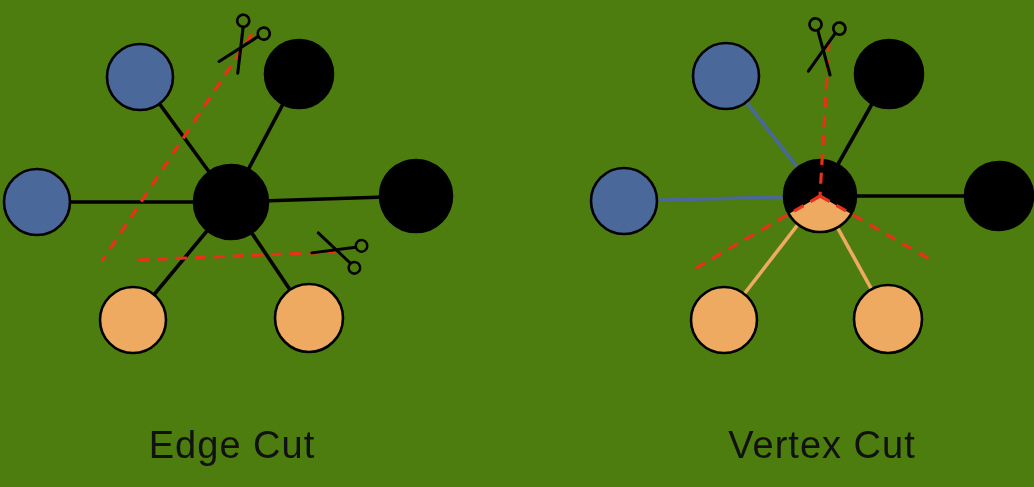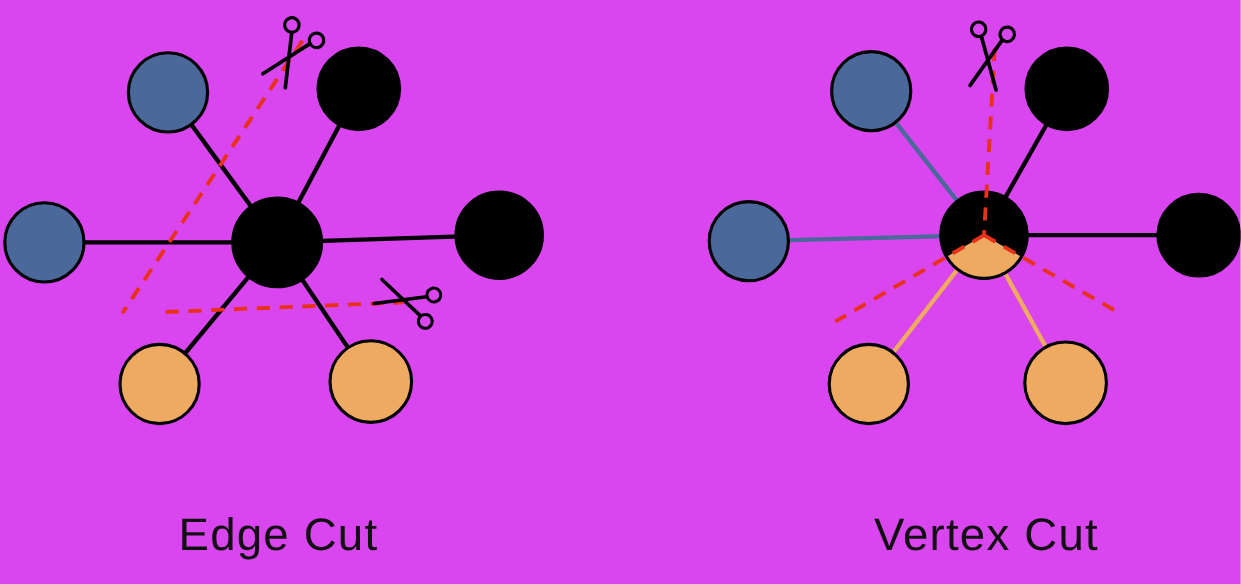--- a/index.html
+++ b/index.html
@@ -5,21 +5,21 @@
   html, body {
     margin: 0;
     padding: 0;
     background: #ffffff;
     font-family: "Liberation Sans", sans-serif;
   }
   .canvas {
     position: relative;
     width: 1034px;
     height: 487px;
-    background: #d946ef;
+    background: #4d7c0f;
     overflow: hidden;
   }
   svg { display: block; }
   .diagram-label {
     font-family: "Liberation Sans", sans-serif;
     font-size: 38px;
     font-weight: 300;
     letter-spacing: 1px;
     fill: #111111;
     text-anchor: middle;

